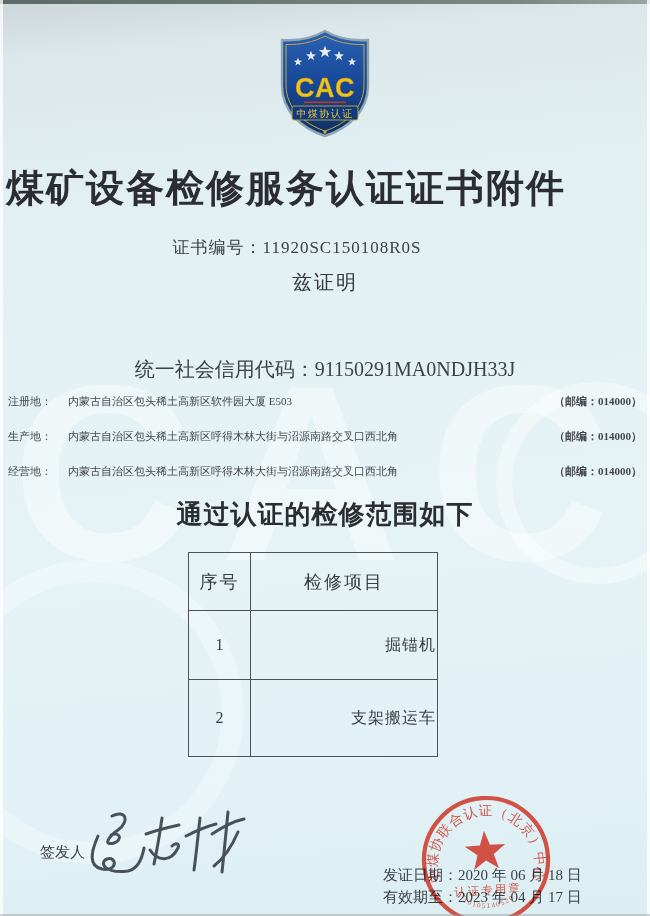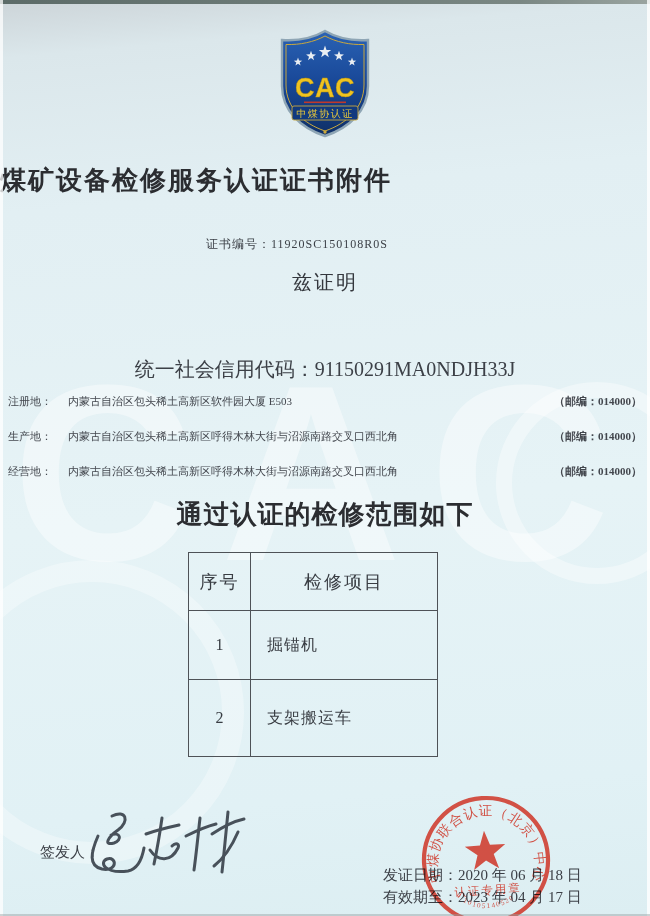--- a/index.html
+++ b/index.html
@@ -16,42 +16,42 @@
   
   .wm{position:absolute;z-index:0;pointer-events:none;}
   .wm-text{top:330px;left:-20px;width:690px;text-align:center;font-family:"Liberation Sans",sans-serif;
     font-weight:bold;font-size:250px;letter-spacing:28px;color:rgba(255,255,255,.42);}
   .wm-ring1{top:382px;left:496px;width:170px;height:170px;border:16px solid rgba(255,255,255,.38);border-radius:50%;}
   .wm-ring2{top:560px;left:-60px;width:260px;height:260px;border:22px solid rgba(255,255,255,.32);border-radius:50%;}
 
   .layer{position:absolute;inset:0;z-index:1;}
 
   .badge{position:absolute;top:28px;left:50%;transform:translateX(-50%);}
-  .title{position:absolute;top:163px;left:0;width:566px;text-align:left;
-    font-family:"Liberation Sans",sans-serif;font-weight:bold;font-size:26px;letter-spacing:2px;color:#2b2d31;}
-  .cert-line{position:absolute;top:236px;left:0;width:594px;text-align:center;font-size:12px;color:#3c4047;letter-spacing:1px;}
+  .title{position:absolute;top:163px;left:0;width:566px;text-align:right;
+    font-family:"Liberation Sans",sans-serif;font-weight:bold;font-size:38px;letter-spacing:2px;color:#2b2d31;}
+  .cert-line{position:absolute;top:236px;left:0;width:594px;text-align:center;font-size:17px;color:#3c4047;letter-spacing:1px;}
   .hereby{position:absolute;top:269px;left:0;width:650px;text-align:center;font-size:20px;color:#34373d;letter-spacing:2px;}
   .company{position:absolute;top:299px;left:0;width:650px;text-align:center;
     font-family:"Liberation Sans",sans-serif;font-weight:bold;font-size:29px;letter-spacing:2px;color:#26282c;}
   .uscc{position:absolute;top:356px;left:0;width:650px;text-align:center;font-size:20px;color:#3c4047;}
 
   .addr-block{position:absolute;top:384px;left:8px;width:634px;}
   .addr-row{display:flex;align-items:flex-end;height:35px;line-height:35px;font-size:11px;color:#43474e;white-space:nowrap;}
   .addr-label{flex:0 0 auto;}
   .addr-value{flex:0 1 auto;margin-left:16px;overflow:hidden;}
   .addr-postal{flex:0 0 auto;margin-left:auto;font-weight:bold;}
 
   .scope-heading{position:absolute;top:497px;left:0;width:650px;text-align:center;
     font-family:"Liberation Sans",sans-serif;font-weight:bold;font-size:26px;letter-spacing:1px;color:#2b2d31;}
 
   table.scope{position:absolute;top:552px;left:188px;width:250px;border-collapse:collapse;}
   table.scope th,table.scope td{border:1.6px solid #4e5257;background:transparent;font-weight:normal;color:#393d43;}
   table.scope th{height:55px;font-size:18px;letter-spacing:2px;}
   table.scope td.idx{width:59px;text-align:center;font-size:16px;}
-  table.scope td.item{text-align:left;padding-left:16px;font-size:16px;letter-spacing:1px;}
+  table.scope td.item{text-align:right;padding-left:16px;font-size:16px;letter-spacing:1px;}
   tr.r1 td{height:66px;}
   tr.r2 td{height:74px;}
 
   .issuer-label{position:absolute;top:843px;left:40px;font-size:15px;color:#3c4047;}
   .signature{position:absolute;top:804px;left:82px;}
   .sr{position:absolute;width:1px;height:1px;overflow:hidden;clip-path:inset(50%);font-size:1px;color:transparent;}
 
   .office{position:absolute;top:821px;left:363px;font-size:17px;color:#33363c;white-space:nowrap;letter-spacing:.5px;}
   .issue-date{position:absolute;top:866px;left:383px;font-size:15px;color:#3c4047;white-space:nowrap;text-align:center;}
   .valid-date{position:absolute;top:888px;left:383px;font-size:15px;color:#3c4047;white-space:nowrap;}

